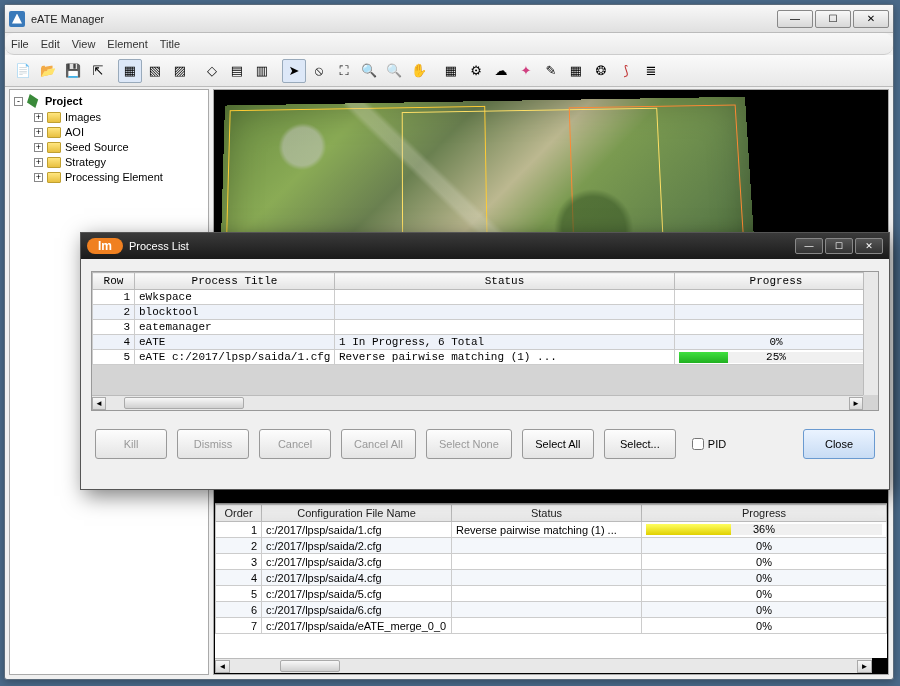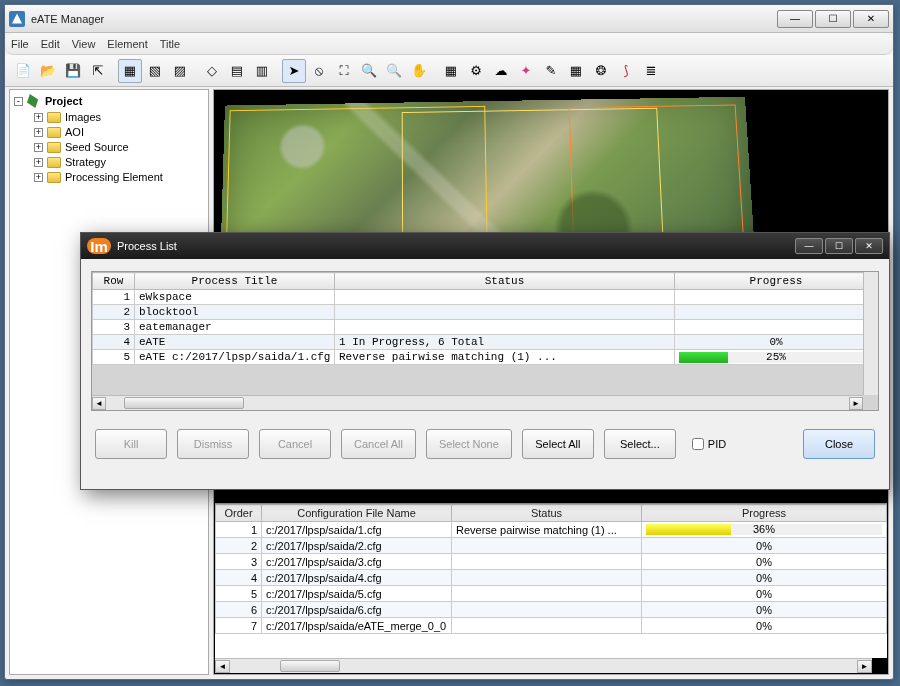--- a/index.html
+++ b/index.html
@@ -117,21 +117,21 @@
 
 .dialog {
   position:absolute; top:232px; left:80px; width:810px; height:258px;
   background:#f0f0f0; border:1px solid #555;
   box-shadow: 4px 6px 20px rgba(0,0,0,.5);
 }
 .dialog .dlg-titlebar{
   height:26px;background:linear-gradient(#3a3a3a,#1a1a1a);color:#fff;
   display:flex;align-items:center;padding:0 6px;
 }
-.dlg-icon{width:24px;height:16px;background:#f08020;border-radius:8px;margin-right:6px;display:flex;align-items:center;justify-content:center;color:#fff;font-size:15px;font-weight:bold;}
+.dlg-icon{width:36px;height:16px;background:#f08020;border-radius:8px;margin-right:6px;display:flex;align-items:center;justify-content:center;color:#fff;font-size:12px;font-weight:bold;}
 .dlg-title{flex:1;}
 .dlg-btn{width:28px;height:16px;border:1px solid #888;background:linear-gradient(#555,#333);border-radius:2px;margin-left:2px;display:flex;align-items:center;justify-content:center;font-size:9px;color:#fff;cursor:pointer;}
 .dlg-btn.min::before{content:"—";}
 .dlg-btn.max::before{content:"☐";}
 .dlg-btn.close::before{content:"✕";}
 
 .dlg-body{position:absolute;top:26px;bottom:0;left:0;right:0;padding:12px 10px 6px;}
 .dlg-table-wrap{height:140px;background:#d4d4d4;border:1px solid #999;position:relative;}
 .dlg-grid{border-collapse:collapse;width:100%;table-layout:fixed;font-size:11px;font-family:Liberation Mono, monospace;}
 .dlg-grid th{background:linear-gradient(#fafafa,#e4e4e4);border:1px solid #bbb;padding:2px 4px;font-weight:normal;}

